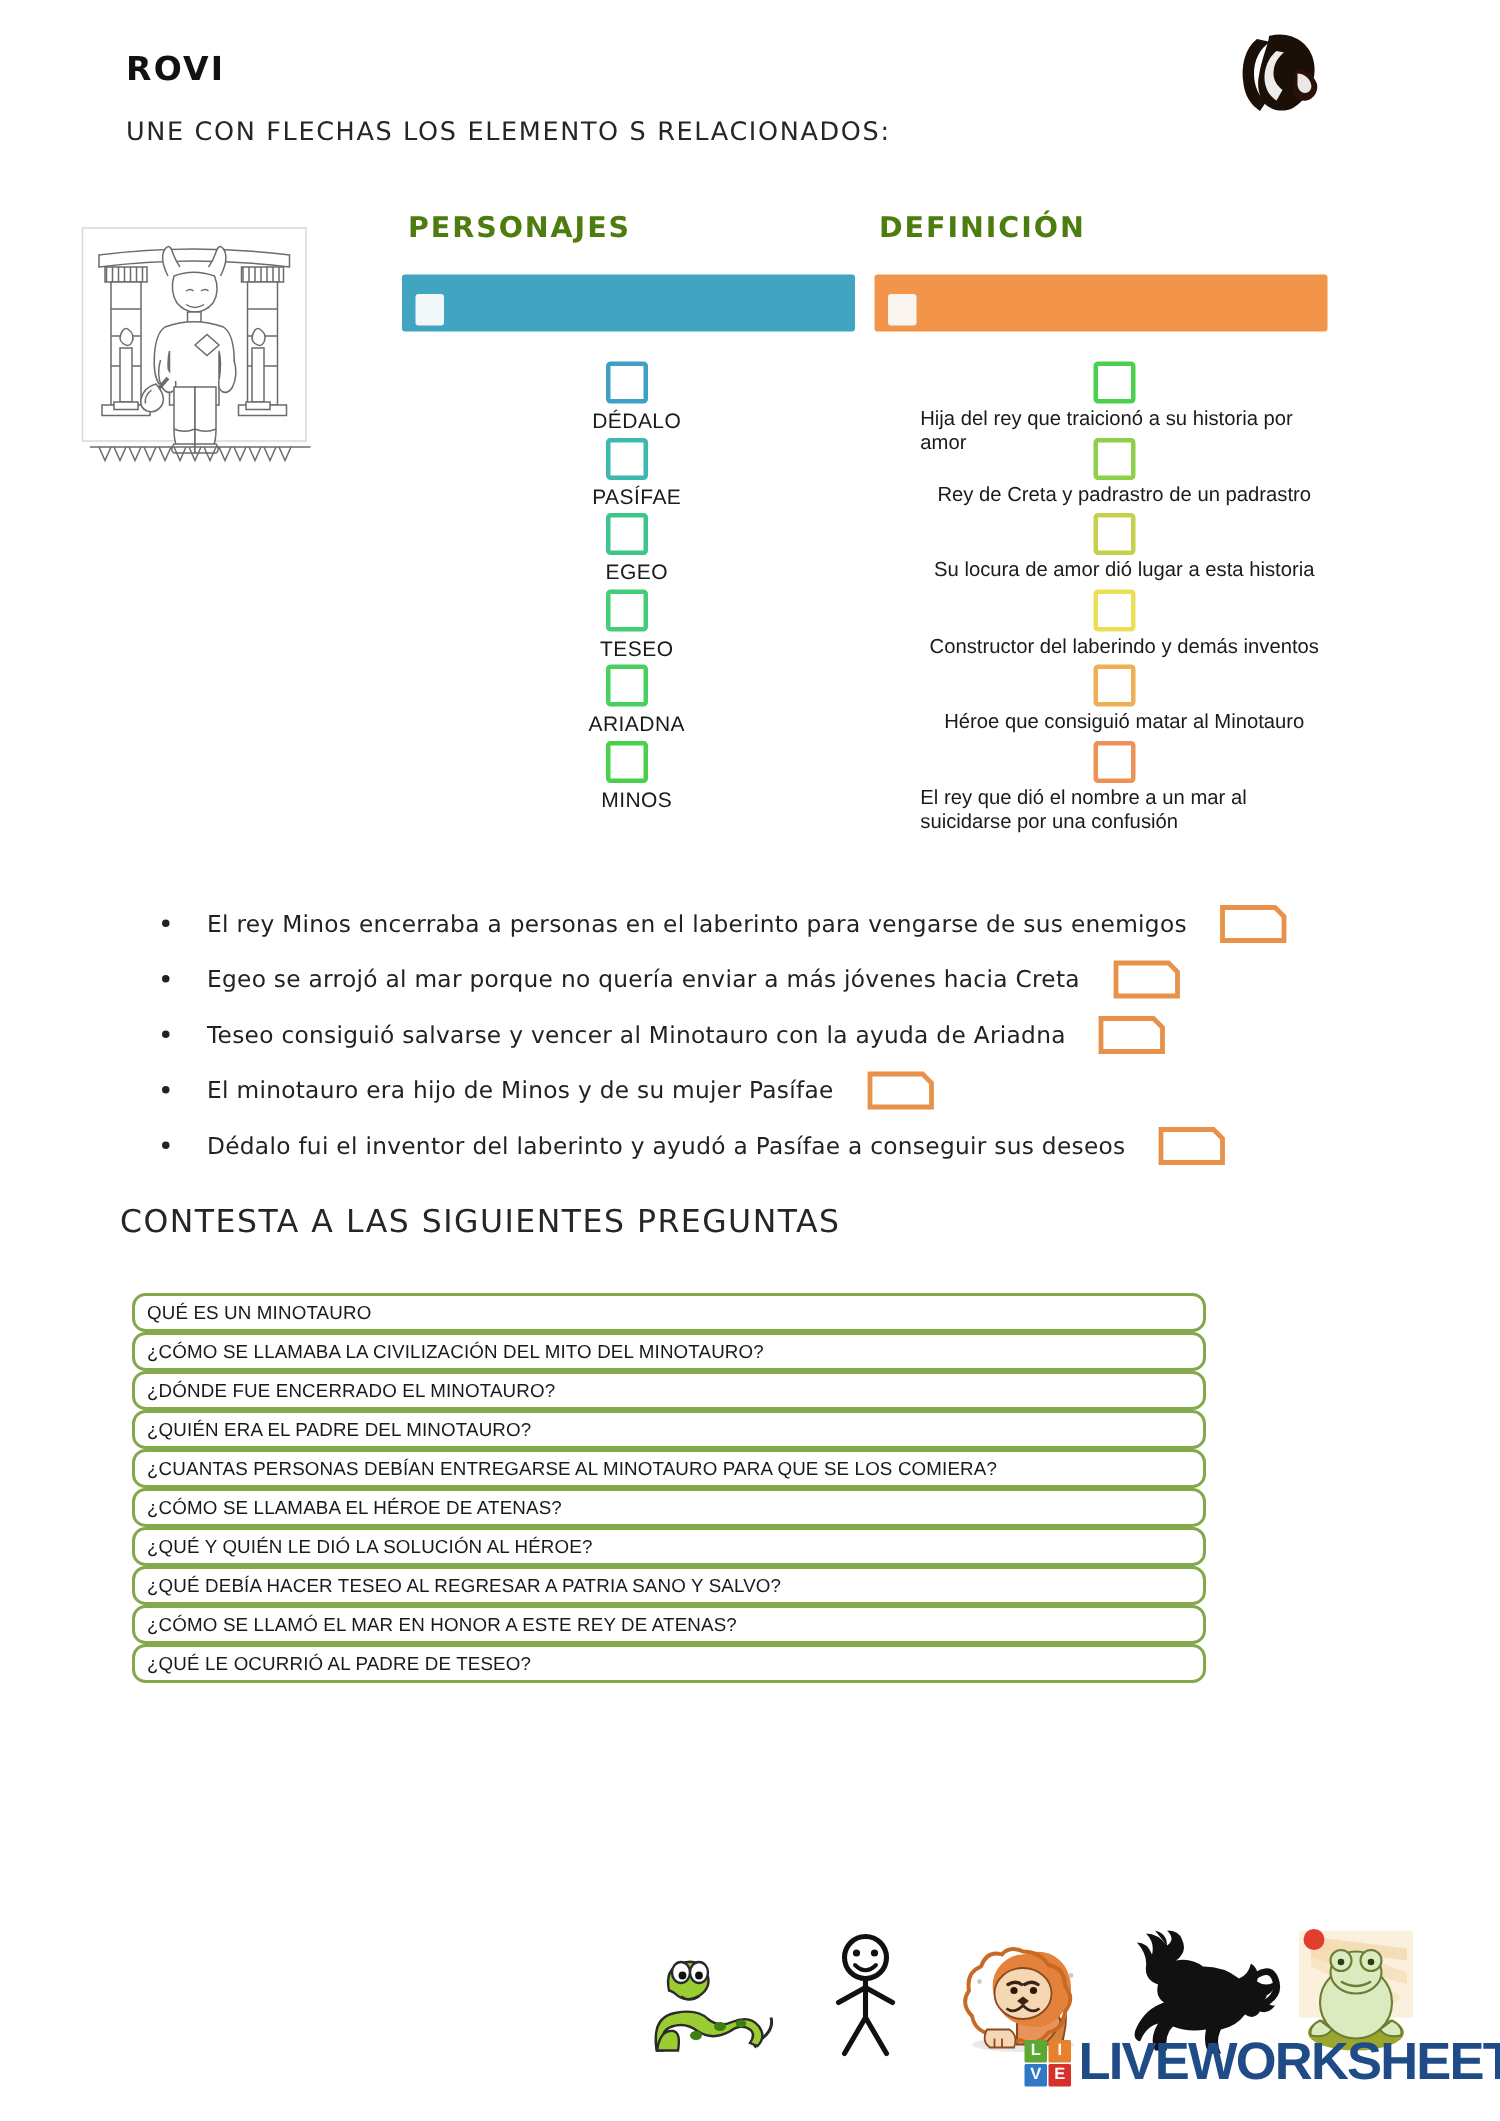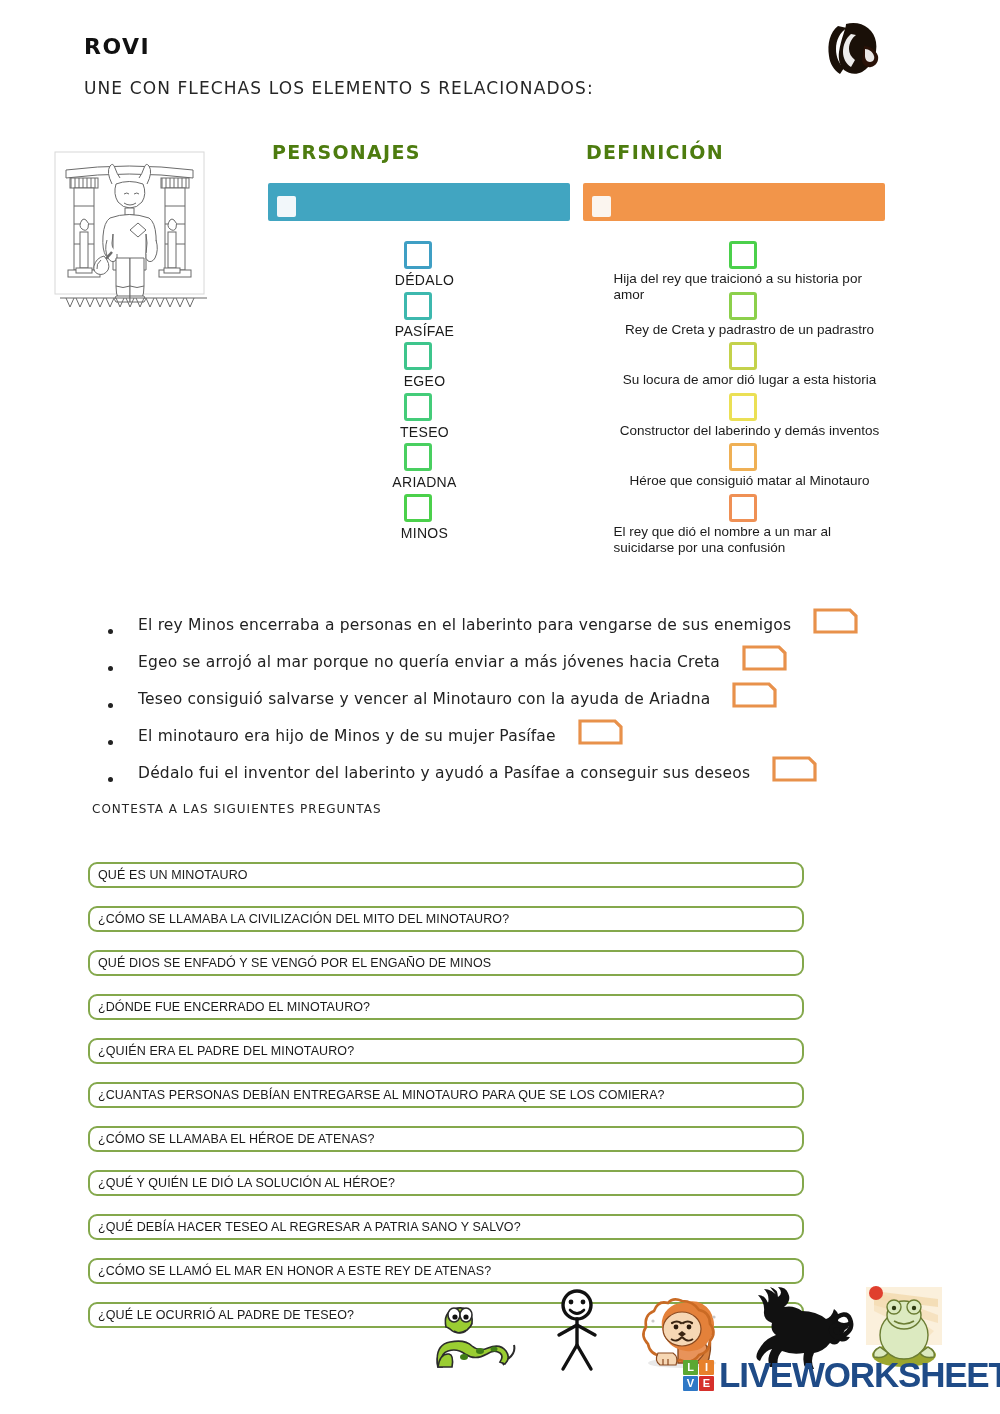--- a/index.html
+++ b/index.html
@@ -143,21 +143,21 @@
   #tf-list {
     position: absolute;
     left: 108px;
     top: 597px;
     width: 790px;
   }
   .tf-row {
     position: relative;
     height: 37px;
     display: flex;
-    align-items: flex-end;
+    align-items: center;
   }
   .tf-bullet {
     width: 5px;
     height: 5px;
     border-radius: 50%;
     background: #222;
     flex: 0 0 auto;
     margin-right: 25px;
   }
   .tf-text {
@@ -170,34 +170,34 @@
   .tf-answer {
     width: 45px;
     height: 26px;
     margin-left: 22px;
     flex: 0 0 auto;
   }
 
   
   #instruction-3 {
     position: absolute;
-    left: 92px;
+    left: 80px;
     top: 802px;
-    font-size: 12px;
+    font-size: 21px;
     letter-spacing: 1px;
   }
   #questions-list {
     position: absolute;
     left: 88px;
     top: 862px;
     width: 716px;
   }
   .question-box {
     height: 26px;
-    margin-bottom: 18px;
+    margin-bottom: 0;
     border: 2.5px solid #84A84C;
     border-radius: 9px;
     background: #ffffff;
     display: flex;
     align-items: center;
     box-sizing: border-box;
   }
   .question-text {
     padding-left: 8px;
     font-size: 12.5px;
@@ -437,23 +437,20 @@
   </div>
 
   <div class="hand" id="instruction-3">CONTESTA A LAS SIGUIENTES PREGUNTAS</div>
 
   <div id="questions-list">
     <div class="question-box">
       <span class="question-text">QUÉ ES UN MINOTAURO</span>
     </div>
     <div class="question-box">
       <span class="question-text">¿CÓMO SE LLAMABA LA CIVILIZACIÓN DEL MITO DEL MINOTAURO?</span>
-    </div>
-    <div class="question-box">
-      <span class="question-text">QUÉ DIOS SE ENFADÓ Y SE VENGÓ POR  EL ENGAÑO DE MINOS</span>
     </div>
     <div class="question-box">
       <span class="question-text">¿DÓNDE FUE ENCERRADO EL MINOTAURO?</span>
     </div>
     <div class="question-box">
       <span class="question-text">¿QUIÉN ERA EL PADRE DEL MINOTAURO?</span>
     </div>
     <div class="question-box">
       <span class="question-text">¿CUANTAS PERSONAS DEBÍAN ENTREGARSE AL MINOTAURO PARA QUE SE LOS COMIERA?</span>
     </div>

